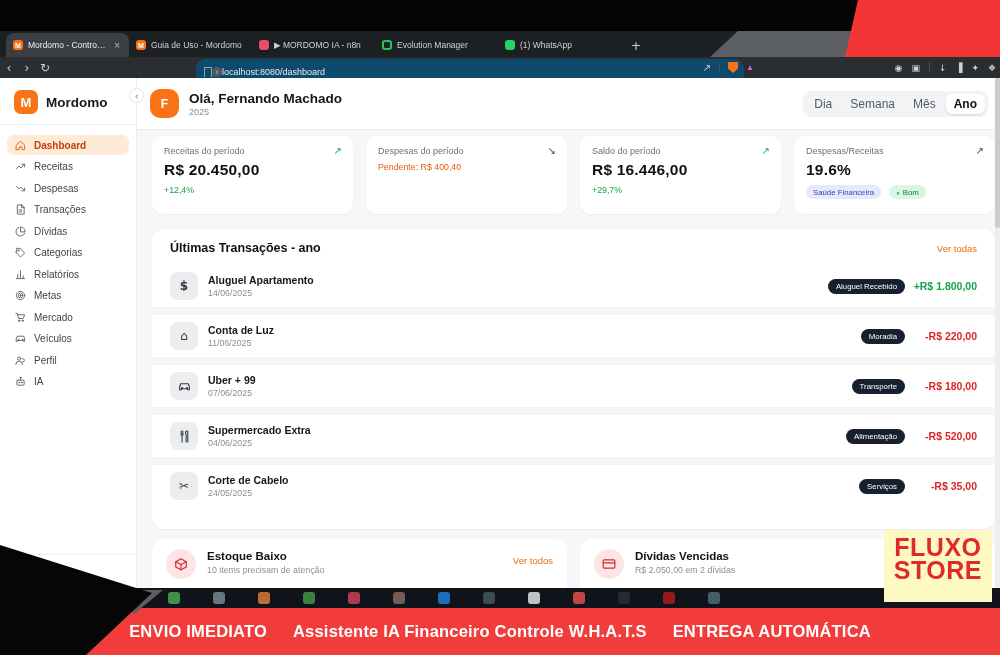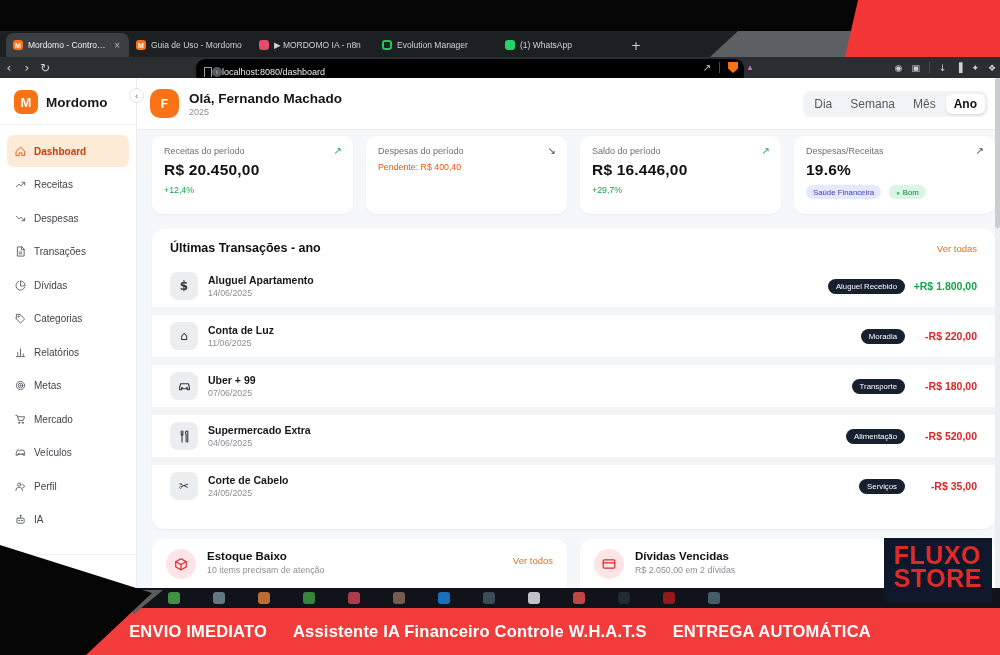--- a/index.html
+++ b/index.html
@@ -19,57 +19,57 @@
   .fav-m { background:#f97316; }
   .fav-n8n { background:#e64d6b; border-radius:50%; }
   .fav-evo { background:transparent; border:2px solid #22c55e; border-radius:50%; width:8px; height:8px; }
   .fav-wa { background:#25d366; border-radius:50%; }
   .tab-title { overflow:hidden; text-overflow:ellipsis; flex:1; }
   .tab-close { font-size:10px; color:#bbb; padding:0 2px; }
   .newtab { color:#cfd1d3; font-size:12px; margin-left:10px; margin-bottom:4px; }
   .toolbar { position:absolute; left:0; top:57px; width:1000px; height:21px; background:#2b2e31;
     display:flex; align-items:center; color:#d7d9da; }
   .navbtn { font-size:12px; color:#cfd1d3; width:18px; text-align:center; }
-  .addr { position:absolute; left:196px; top:2px; width:548px; height:25px; background:#000000;
+  .addr { position:absolute; left:196px; top:2px; width:548px; height:25px; background:#0c4a6e;
     border-radius:9px; display:flex; align-items:center; padding:0 8px; }
   .addr .bm { width:8px; height:10px; border:1px solid #9aa0a6; border-bottom:none; position:relative; }
   .addr .bm::after{ content:""; position:absolute; left:0; bottom:-4px; border:4px solid transparent;
     border-top-color:transparent; }
   .addr .site { width:10px; height:10px; background:#55595e; border-radius:50%; display:flex;
     align-items:center; justify-content:center; font-size:6px; color:#ddd; }
   .addr .url { font-size:9px; color:#e8eaed; }
   .tool-right { position:absolute; right:246px; top:0; height:21px; display:flex; align-items:center; gap:8px; }
   .shield { width:10px; height:11px; background:#f97316; clip-path:polygon(0 0,100% 0,100% 60%,50% 100%,0 60%); }
   .tri { color:#d36ac2; font-size:8px; }
   .ext-icons { position:absolute; right:4px; top:0; height:21px; display:flex; align-items:center; gap:9px;
     font-size:9px; color:#cfd1d3; }
   .sep-v { width:1px; height:11px; background:#4a4d50; }
 
   
   .overlay { position:absolute; left:0; top:0; z-index:40; pointer-events:none; }
-  .watermark { position:absolute; right:8px; bottom:53px; z-index:50; background:#0f172a;
-    padding:6px 10px 12px 10px; }
+  .watermark { position:absolute; right:8px; bottom:53px; z-index:50; background:#fef9c3;
+    padding:6px 10px 20px 10px;text-align:center; }
   .watermark div { color:#e02a2a; font-weight:bold; font-size:25px; line-height:0.92;
     letter-spacing:0.5px; }
 
   
   .app { position:absolute; left:0; top:78px; width:1000px; height:510px; background:#f6f7f9; overflow:hidden; }
 
   
   .sidebar { position:absolute; left:0; top:0; width:137px; height:510px; background:#fff;
     border-right:1px solid #ececee; }
   .brand { display:flex; align-items:center; gap:8px; padding:12px 0 10px 14px; border-bottom:1px solid #f0f0f2; }
   .brand-badge { width:24px; height:24px; background:#f97316; border-radius:7px; color:#fff;
     font-weight:bold; font-size:13px; display:flex; align-items:center; justify-content:center; }
   .brand-name { font-weight:bold; font-size:13.5px; color:#17181a; }
   .collapse { position:absolute; right:-8px; top:10px; width:15px; height:15px; background:#fff;
     border:1px solid #e3e4e7; border-radius:50%; font-size:9px; color:#666; display:flex;
     align-items:center; justify-content:center; z-index:5; }
   .menu { padding:10px 7px 0 7px; }
-  .mitem { display:flex; align-items:center; gap:8px; height:20px; padding:16px 8px; border-radius:7px;
+  .mitem { display:flex; align-items:center; gap:8px; height:20px; padding:4px 8px; border-radius:7px;
     color:#40434a; font-size:10px; margin-bottom:1.5px; }
   .mitem svg { width:11px; height:11px; stroke:#5c606a; stroke-width:2; fill:none;
     stroke-linecap:round; stroke-linejoin:round; flex:0 0 auto; }
   .mitem.active { background:#fdebd7; color:#c2410c; font-weight:bold; }
   .mitem.active svg { stroke:#ea580c; }
   .logout { position:absolute; left:0; bottom:0; width:100%; border-top:1px solid #f0f0f2;
     padding:10px 15px 12px 15px; display:flex; align-items:center; gap:9px; font-size:10px; color:#4a4d54; }
   .logout svg { width:11px; height:11px; stroke:#5c606a; stroke-width:2; fill:none;
     stroke-linecap:round; stroke-linejoin:round; }
 

